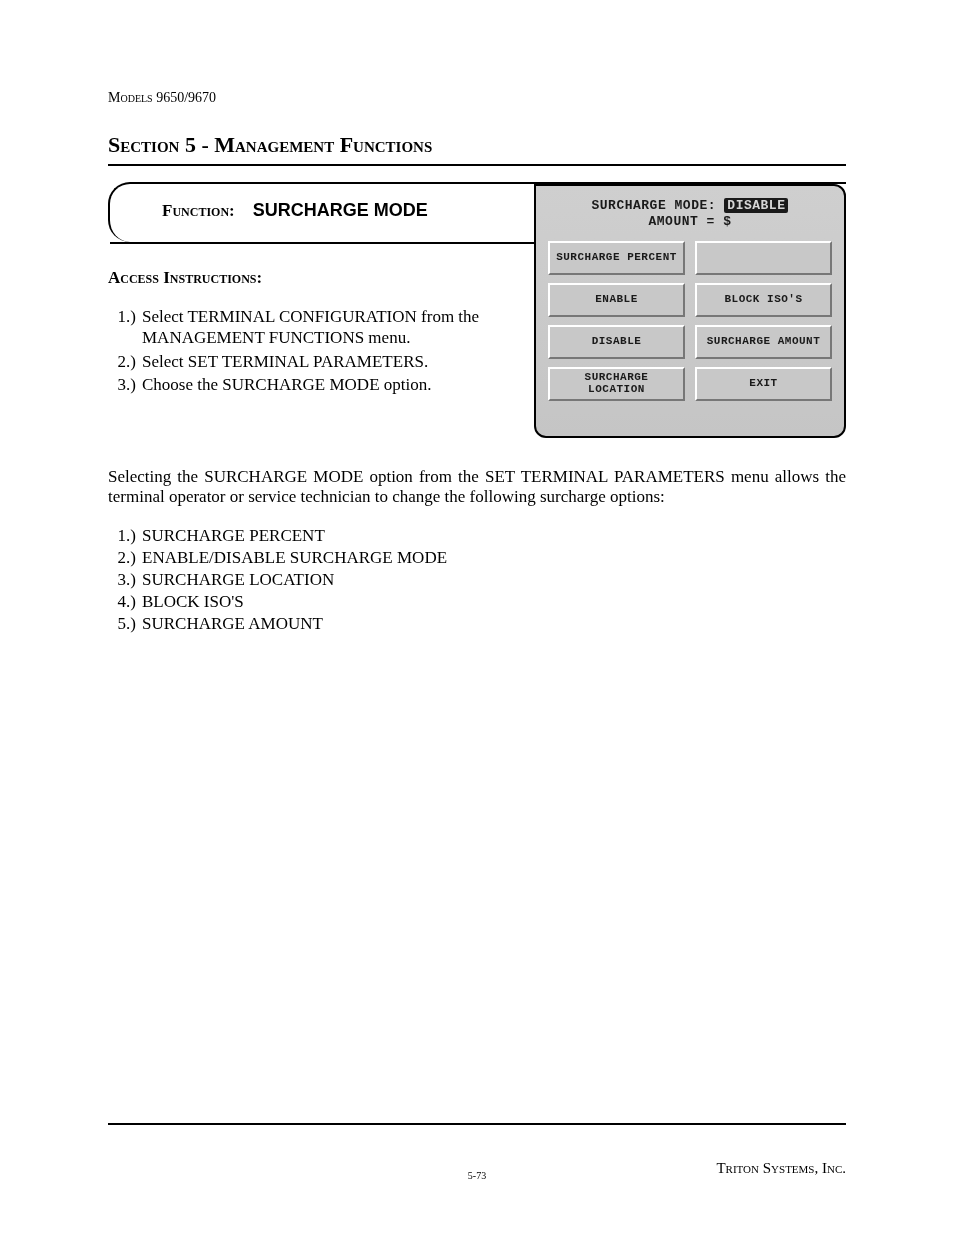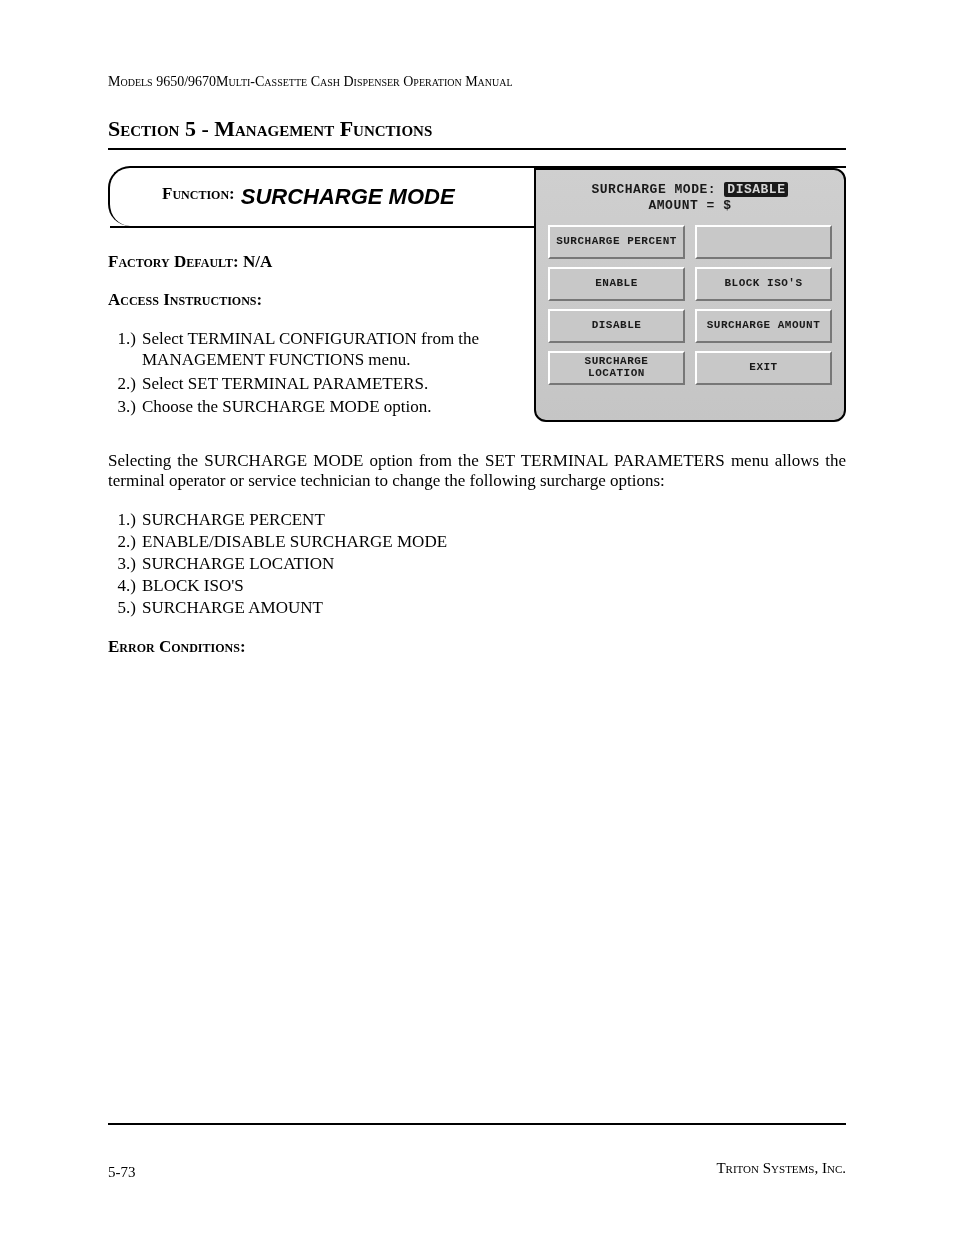--- a/index.html
+++ b/index.html
@@ -12,23 +12,25 @@
   .page {
     width: 954px;
     height: 1235px;
     position: relative;
     box-sizing: border-box;
     padding: 74px 108px 60px 108px;
   }
   
   .top-header {
     display: flex;
+    justify-content: space-between;
     font-size: 14px;
     font-variant: small-caps;
     margin-bottom: 6px;
+    margin-top: 16px;
   }
   .section-title {
     font-size: 22px;
     font-weight: bold;
     font-variant: small-caps;
     margin: 26px 0 6px 0;
   }
   .hr-thick {
     border: none;
     border-top: 2px solid #000;
@@ -67,32 +69,31 @@
     bottom: -2px;
     border-top: 2px solid #000;
     height: 0;
   }
   .function-tab .label {
     position: absolute;
     top: 18px;
     left: 54px;
     font-size: 17px;
     display: flex;
-    gap: 6px;
-    align-items: flex-start;
+    gap: 18px;
+    align-items: flex-end;
   }
   .function-tab .label .f-word {
     font-variant: small-caps;
     font-weight: bold;
   }
   .function-tab .label .f-name {
     font-family: Arial, Helvetica, sans-serif;
     font-weight: bold;
-    font-size: 22px;
-    font-style: italic;
+    font-size: 18px;
   }
   .left-text {
     position: absolute;
     top: 92px;
     left: 0;
     width: 416px;
     font-size: 17px;
   }
   .sc-label {
     font-variant: small-caps;
@@ -212,53 +213,48 @@
     align-items: flex-end;
     font-size: 15px;
   }
   .footer .company {
     font-variant: small-caps;
   }
   .footer .page-num {
     position: absolute;
     left: 0;
     right: 0;
+    text-align: center;
     bottom: -4px;
-    font-size: 15px;
+    font-size: 10px;
   }
 </style>
 </head>
 <body>
 
 <div class="page">
 
   <div class="top-header">
     <span>Models 9650/9670</span>
-    <span>Multi-Cassette Cash Dispenser Operation Manual</span>
   </div>
 
   <div class="section-title">Section 5 - Management Functions</div>
   <hr class="hr-thick">
 
   <div class="upper">
 
     <div class="function-tab">
       <div class="outline"></div>
       <div class="label">
         <span class="f-word">Function:</span>
         <span class="f-name">SURCHARGE MODE</span>
       </div>
     </div>
 
     <div class="left-text">
-      <p>
-        <span class="sc-label">Factory Default:</span>
-        <span> </span>
-        <b>N/A</b>
-      </p>
       <p>
         <span class="sc-label">Access Instructions:</span>
       </p>
       <div class="access-list">
         <div class="row">
           <span class="num">1.)</span>
           <span class="text">Select TERMINAL CONFIGURATION from the MANAGEMENT FUNCTIONS menu.</span>
         </div>
         <div class="row">
           <span class="num">2.)</span>
@@ -315,21 +311,20 @@
       <div class="row">
           <span class="num">4.)</span>
           <span>BLOCK ISO'S</span>
         </div>
       <div class="row">
           <span class="num">5.)</span>
           <span>SURCHARGE AMOUNT</span>
         </div>
     </div>
 
-    <p><span class="sc-label">Error Conditions:</span></p>
   </div>
 
   <div class="footer-line"></div>
   <div class="footer">
     <span></span>
     <span class="company">Triton Systems, Inc.</span>
     <span class="page-num">5-73</span>
   </div>
 
 </div>

